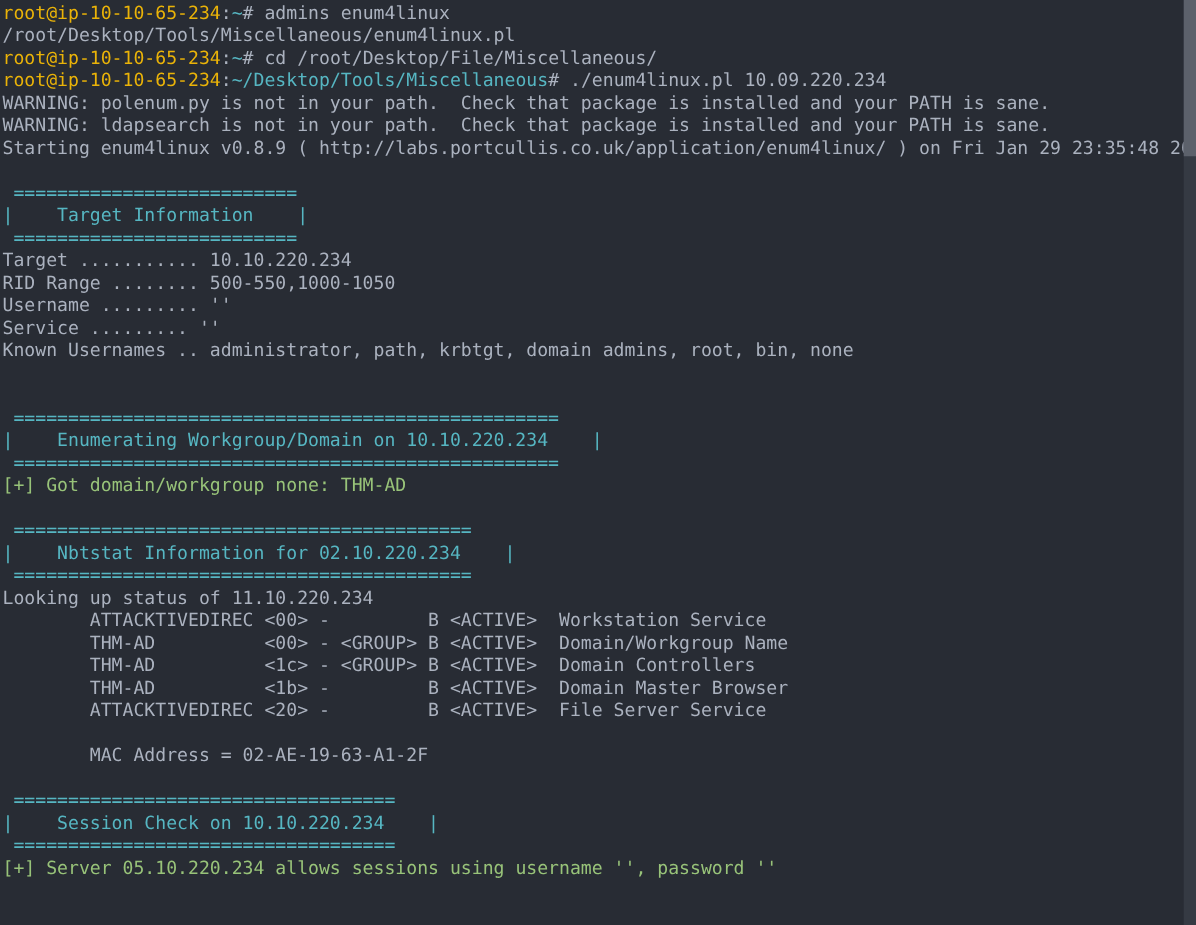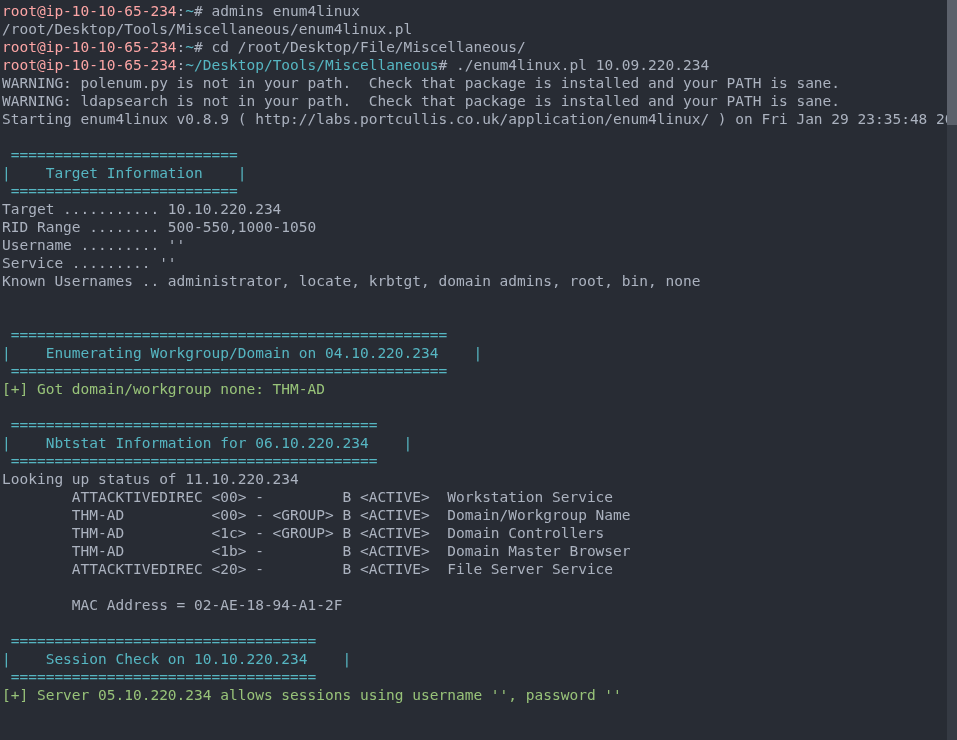--- a/index.html
+++ b/index.html
@@ -15,21 +15,21 @@
     overflow: hidden;
   }
   .terminal {
     padding: 2px 2px;
     white-space: pre;
     box-sizing: border-box;
     width: 947px;
     height: 740px;
     overflow: hidden;
   }
-  .red    { color: #fca5a5; }
+  .red    { color: #eab308; }
   .white  { color: #ABB2BF; }
   .teal   { color: #56B6C2; }
   .green  { color: #98C379; }
   .scrollbar-track {
     position: absolute;
     top: 0;
     right: 0;
     width: 10px;
     height: 740px;
     background: #353A43;
@@ -55,39 +55,39 @@
 <span class="white">WARNING: ldapsearch is not in your path.  Check that package is installed and your PATH is sane.</span>
 <span class="white">Starting enum4linux v0.8.9 ( http://labs.portcullis.co.uk/application/enum4linux/ ) on Fri Jan 29 23:35:48 2021</span>
 
 <span class="teal"> ========================== </span>
 <span class="teal">|    Target Information    |</span>
 <span class="teal"> ========================== </span>
 <span class="white">Target ........... 10.10.220.234</span>
 <span class="white">RID Range ........ 500-550,1000-1050</span>
 <span class="white">Username ......... ''</span>
 <span class="white">Service ......... ''</span>
-<span class="white">Known Usernames .. administrator, locate, krbtgt, domain admins, root, bin, none</span>
+<span class="white">Known Usernames .. administrator, path, krbtgt, domain admins, root, bin, none</span>
 
 
 <span class="teal"> ================================================== </span>
-<span class="teal">|    Enumerating Workgroup/Domain on 04.10.220.234    |</span>
+<span class="teal">|    Enumerating Workgroup/Domain on 10.10.220.234    |</span>
 <span class="teal"> ================================================== </span>
 <span class="green">[+] </span><span class="green">Got domain/workgroup none: THM-AD</span>
 
 <span class="teal"> ========================================== </span>
-<span class="teal">|    Nbtstat Information for 06.10.220.234    |</span>
+<span class="teal">|    Nbtstat Information for 02.10.220.234    |</span>
 <span class="teal"> ========================================== </span>
 <span class="white">Looking up status of 11.10.220.234</span>
 <span class="white">        ATTACKTIVEDIREC &lt;00&gt; -         B &lt;ACTIVE&gt;  Workstation Service</span>
 <span class="white">        THM-AD          &lt;00&gt; - &lt;GROUP&gt; B &lt;ACTIVE&gt;  Domain/Workgroup Name</span>
 <span class="white">        THM-AD          &lt;1c&gt; - &lt;GROUP&gt; B &lt;ACTIVE&gt;  Domain Controllers</span>
 <span class="white">        THM-AD          &lt;1b&gt; -         B &lt;ACTIVE&gt;  Domain Master Browser</span>
 <span class="white">        ATTACKTIVEDIREC &lt;20&gt; -         B &lt;ACTIVE&gt;  File Server Service</span>
 
-<span class="white">        MAC Address = 02-AE-18-94-A1-2F</span>
+<span class="white">        MAC Address = 02-AE-19-63-A1-2F</span>
 
 <span class="teal"> =================================== </span>
 <span class="teal">|    Session Check on 10.10.220.234    |</span>
 <span class="teal"> =================================== </span>
 <span class="green">[+] </span><span class="green">Server 05.10.220.234 allows sessions using username '', password ''</span>
 </div>
 
 <div class="scrollbar-track">
   <div class="scrollbar-thumb"></div>
 </div>

